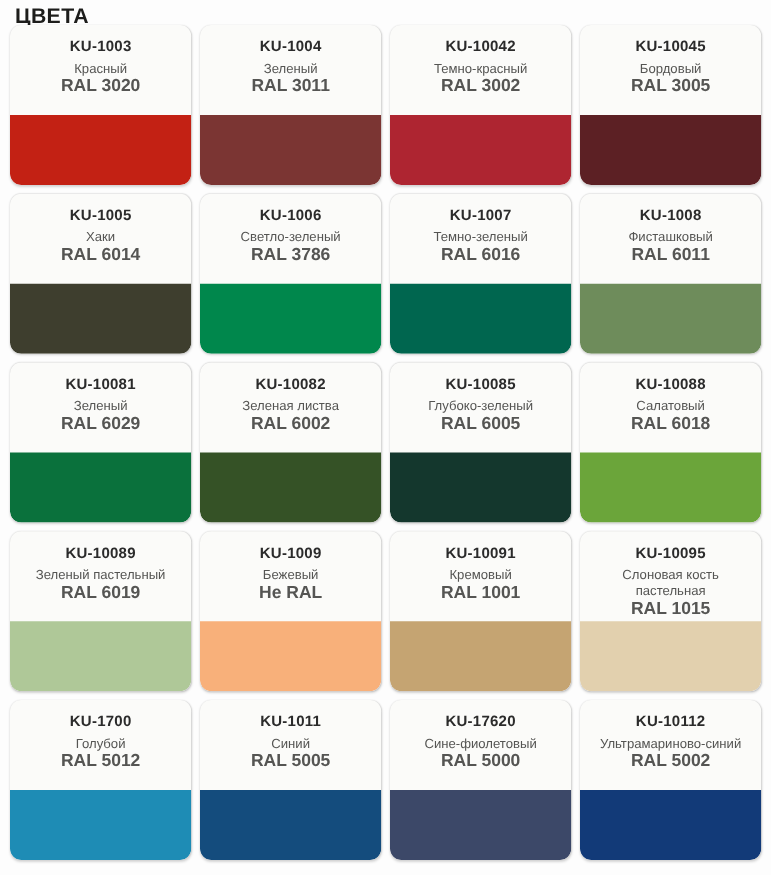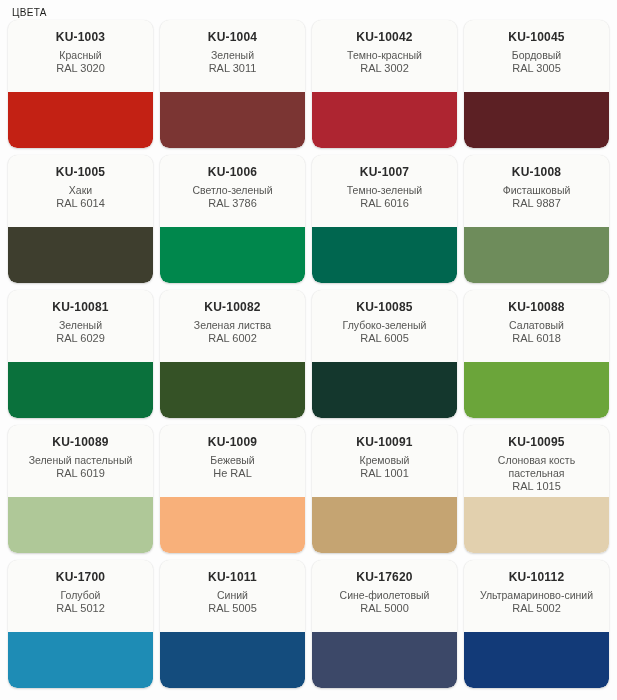--- a/index.html
+++ b/index.html
@@ -16,22 +16,22 @@
   }
   #page {
     position: relative;
     width: 617px;
     height: 700px;
     box-sizing: border-box;
     padding: 0 6px;
     background: #fdfdfd;
   }
   #section-title {
-    font-size: 10px;
-    font-weight: normal;
+    font-size: 17px;
+    font-weight: bold;
     color: #1d1d1b;
     letter-spacing: 0.3px;
     padding: 6px 2px 6px 6px;
     line-height: 14px;
     height: 20px;
     box-sizing: border-box;
   }
   #swatch-grid {
     display: grid;
     grid-template-columns: repeat(4, 1fr);
@@ -69,24 +69,24 @@
     margin-bottom: 4px;
     white-space: nowrap;
   }
   .card-name {
     font-size: 10.5px;
     color: #555553;
     line-height: 13px;
     font-weight: normal;
   }
   .card-ral {
-    font-size: 11px;
+    font-size: 14px;
     color: #555553;
     line-height: 13px;
-    font-weight: normal;
+    font-weight: bold;
   }
   .card-color {
     flex: 1 1 auto;
     width: 100%;
     border-bottom-left-radius: 9px;
     border-bottom-right-radius: 9px;
   }
 </style>
 </head>
 <body>
@@ -149,21 +149,21 @@
           <div class="card-code">KU-1007</div>
           <div class="card-name">Темно-зеленый</div>
           <div class="card-ral">RAL 6016</div>
         </div>
         <div class="card-color" style="background: rgb(0, 102, 79);"></div>
       </div>
       <div class="swatch-card">
         <div class="card-label">
           <div class="card-code">KU-1008</div>
           <div class="card-name">Фисташковый</div>
-          <div class="card-ral">RAL 9887</div>
+          <div class="card-ral">RAL 6011</div>
         </div>
         <div class="card-color" style="background: rgb(110, 140, 91);"></div>
       </div>
       <div class="swatch-card">
         <div class="card-label">
           <div class="card-code">KU-10081</div>
           <div class="card-name">Зеленый</div>
           <div class="card-ral">RAL 6029</div>
         </div>
         <div class="card-color" style="background: rgb(10, 113, 60);"></div>

